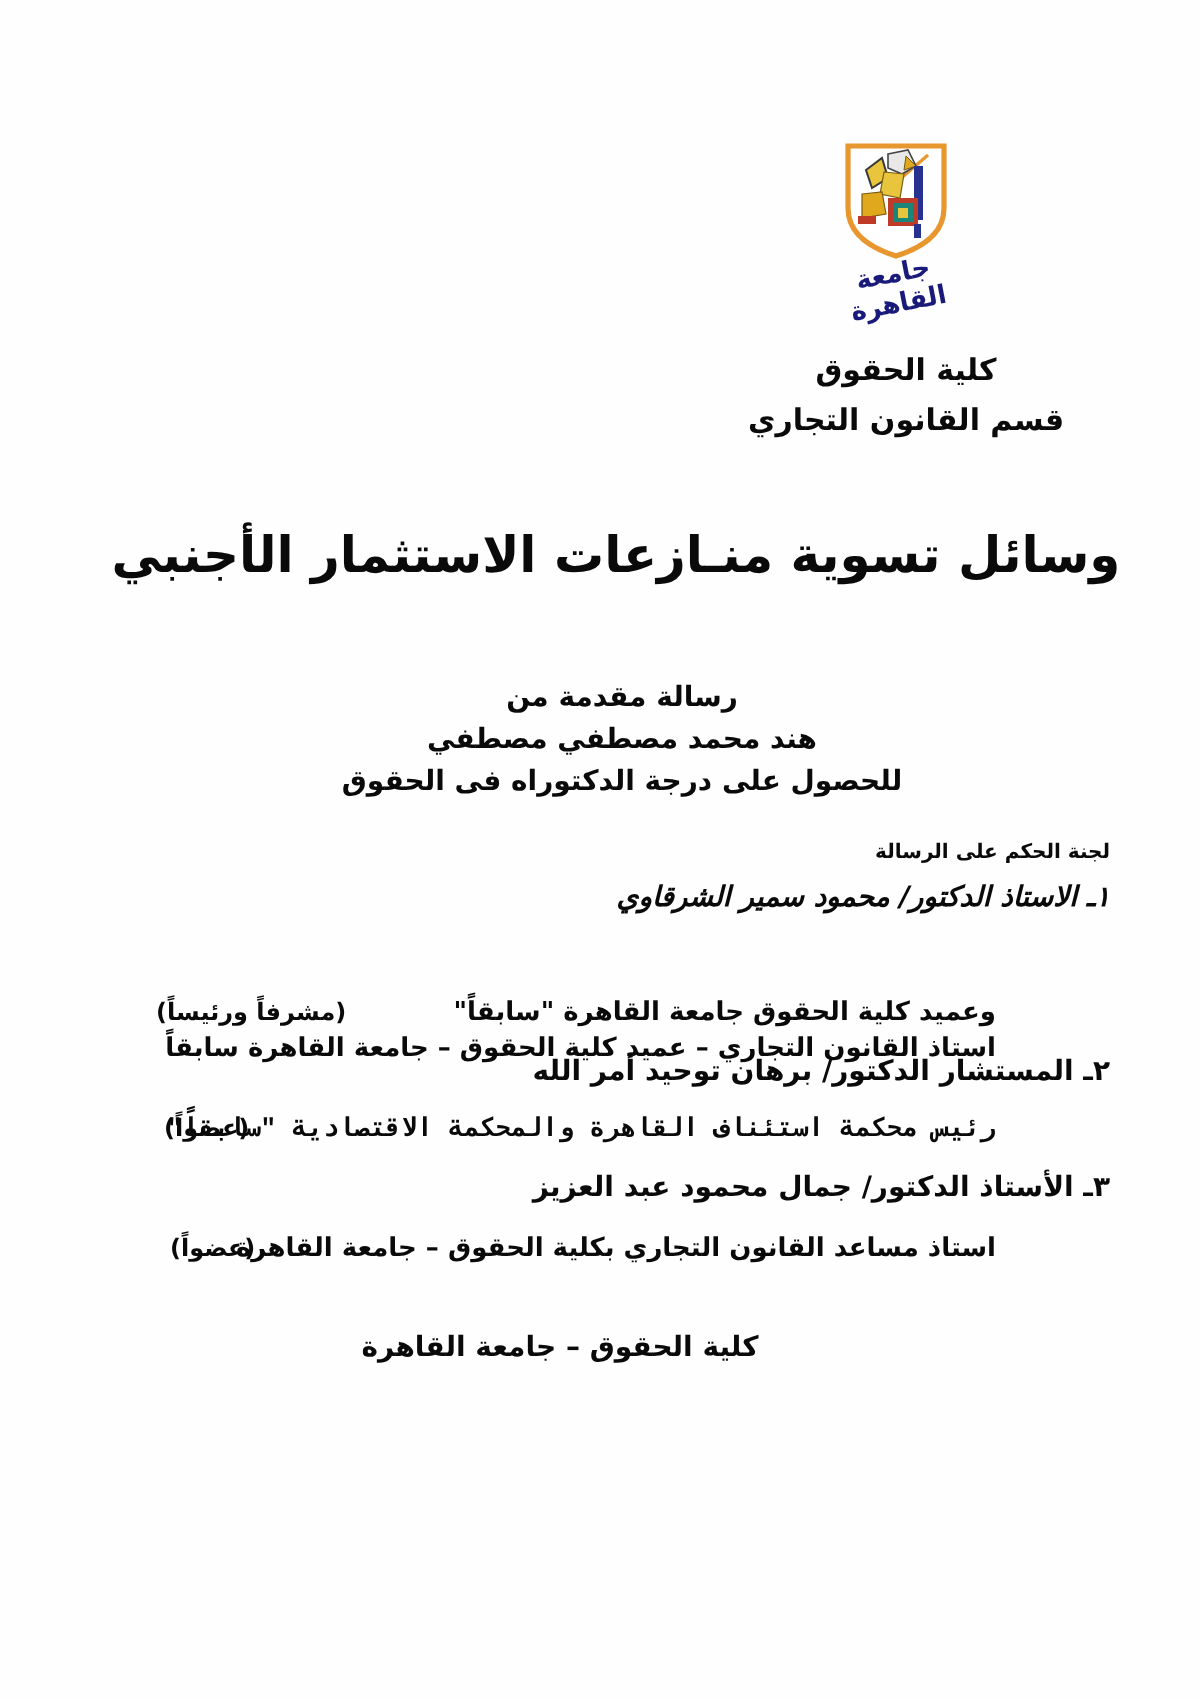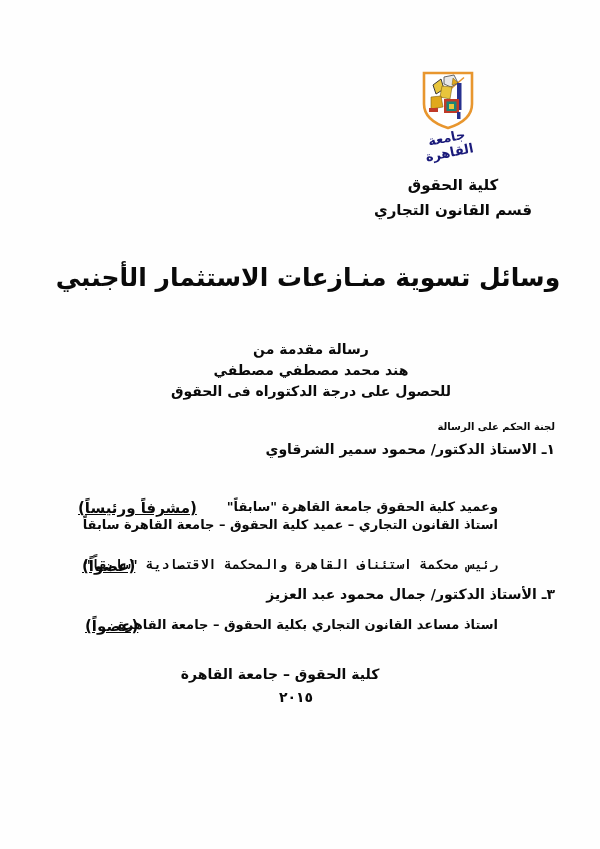--- a/index.html
+++ b/index.html
@@ -31,22 +31,22 @@
   
   .thesis-title{top:263px;left:8px;width:600px;text-align:center;font-size:25px;letter-spacing:0.5px;}
 
   
   .submission{position:absolute;top:339px;left:11px;width:600px;text-align:center;direction:rtl;font-size:14px;line-height:21px;}
 
   
   .c-heading{top:421px;right:45px;font-size:10px;}
   .c-name{font-size:14px;right:45px;}
   .c-desc{font-size:13px;right:102px;}
-  .c-role{font-size:15px;direction:rtl;text-decoration:underline;}
-  .n1{top:441px;} .d1a{top:470px;margin-top:47px;} .d1b{top:499px;margin-left:8px;} .r1{top:499px;left:78px;}
+  .c-role{font-size:12px;direction:rtl;}
+  .n1{top:441px;font-style:italic;} .d1a{top:470px;margin-top:47px;} .d1b{top:499px;margin-left:8px;} .r1{top:499px;left:78px;}
   .n2{top:528px;} .d2{top:557px;font-family:Liberation Mono, monospace;}  .r2{top:557px;left:82px;}
   .n3{top:586px;} .d3{top:617px;text-align:center;}  .r3{top:617px;left:85px;}
 
   
   .footer-inst{top:666px;left:0;width:560px;text-align:center;font-size:14px;}
   .footer-year{top:689px;left:0;width:592px;text-align:center;font-size:14px;letter-spacing:3px;}
 </style>
 </head>
 <body>
 
@@ -92,23 +92,23 @@
     <div>للحصول على درجة الدكتوراه فى الحقوق</div>
   </div>
 
   <div class="line c-heading">لجنة الحكم على الرسالة</div>
 
   <div class="line c-name n1">١ـ الاستاذ الدكتور/ محمود سمير الشرقاوي</div>
   <div class="line c-desc d1a">استاذ القانون التجاري – عميد كلية الحقوق – جامعة القاهرة سابقاً</div>
   <div class="line c-desc d1b">وعميد كلية الحقوق جامعة القاهرة "سابقاً"</div>
   <div class="line c-role r1">(مشرفاً ورئيساً)</div>
 
+  <div class="line c-name n2">٢ـ  المستشار الدكتور/ برهان توحيد أمر الله</div>
   <div class="line c-desc d2">رئيس محكمة استئناف القاهرة والمحكمة الاقتصادية "سابقاً"</div>
   <div class="line c-role r2">(عضواً)</div>
 
   <div class="line c-name n3">٣ـ الأستاذ الدكتور/ جمال محمود عبد العزيز</div>
   <div class="line c-desc d3">استاذ مساعد القانون التجاري بكلية الحقوق – جامعة القاهرة</div>
   <div class="line c-role r3">(عضواً)</div>
 
   <div class="line footer-inst">كلية الحقوق – جامعة القاهرة</div>
-  <div class="line footer-year">٢٠١٥</div>
 
 </div>
 
 </body></html>

